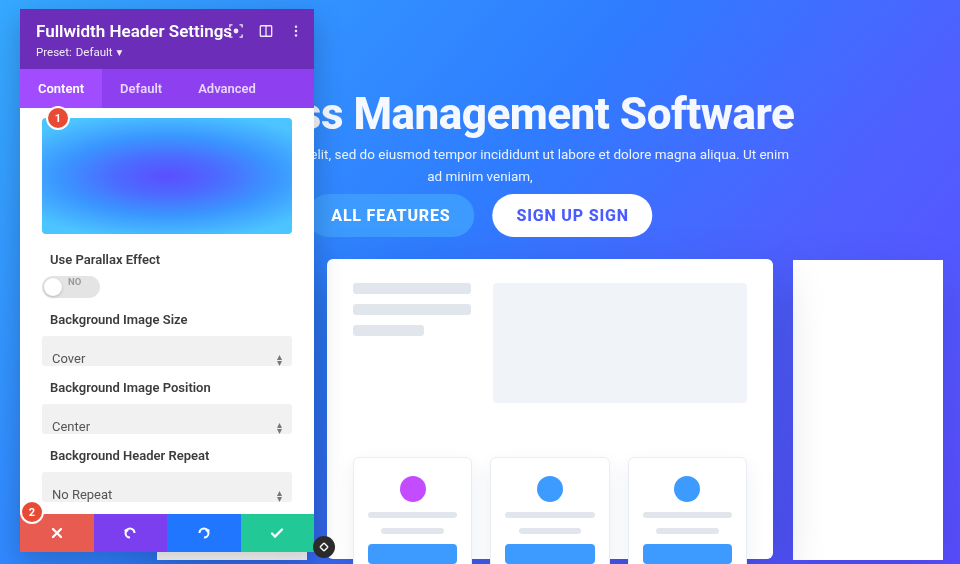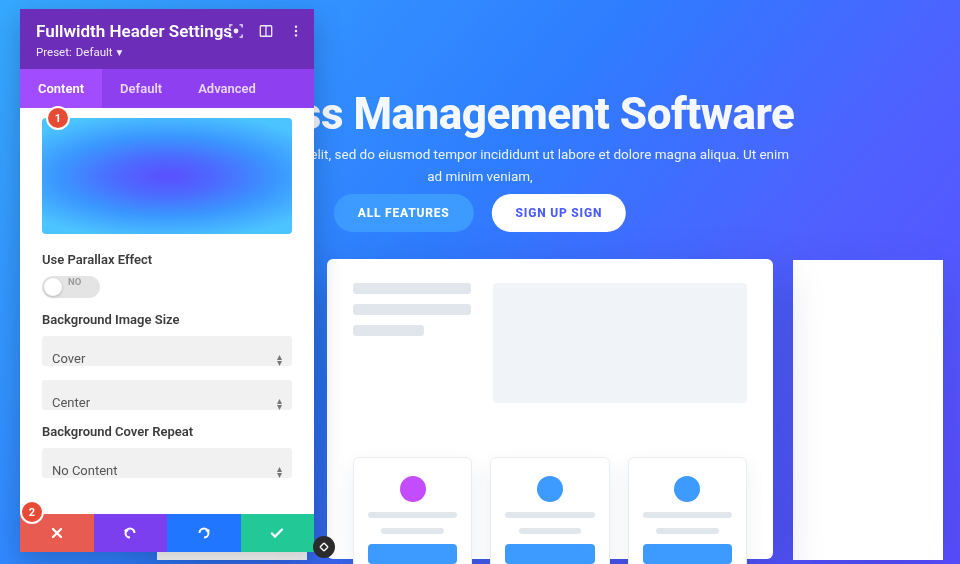--- a/index.html
+++ b/index.html
@@ -6,21 +6,21 @@
   html, body { width: 960px; height: 564px; overflow: hidden; font-family: -apple-system, "Segoe UI", Roboto, Arial, sans-serif; }
   .stage {
     position: relative; width: 960px; height: 564px;
     background: linear-gradient(130deg, #36a9ff 0%, #2f7cff 45%, #4f60ff 70%, #5a4dff 100%);
   }
   
   .hero { position: absolute; inset: 0; color: #fff; text-align: center; }
   .hero h1 { font-size: 44px; font-weight: 800; letter-spacing: -0.5px; color: #f5f9ff; position: absolute; top: 88px; left: 50%; transform: translateX(-50%); white-space: nowrap; }
   .hero p { font-size: 13.5px; line-height: 1.6; position: absolute; top: 144px; left: 50%; transform: translateX(-50%); width: 620px; color: #e9f4ff; }
   .hero .cta-row { position: absolute; top: 194px; left: 50%; transform: translateX(-50%); display: flex; gap: 18px; }
-  .pill { border-radius: 999px; padding: 12px 24px; font-size: 12px; font-weight: 800; letter-spacing: 0.8px; display: inline-block; }
+  .pill { border-radius: 999px; padding: 12px 24px; font-size: 16px; font-weight: 800; letter-spacing: 0.8px; display: inline-block; }
   .pill.primary { background: #3d9bff; color: #fff; }
   .pill.secondary { background: #fff; color: #4a5cff; }
   
   .cardwrap { position: absolute; left: 327px; top: 259px; width: 446px; height: 300px; background: #fff; border-radius: 6px; box-shadow: 0 20px 50px rgba(17,30,90,0.25); padding: 24px 26px; }
   .cardwrap .skel-top { display: flex; gap: 22px; }
   .skel-left { width: 30%; }
   .skel-right { flex: 1; height: 120px; background: #f0f3f7; border-radius: 4px; }
   .bar { height: 11px; background: #e1e6ed; border-radius: 3px; margin-bottom: 10px; }
   .bar.short { width: 60%; }
   .panels { display: flex; gap: 18px; margin-top: 54px; }
@@ -38,21 +38,21 @@
   .p-head .preset { font-size: 11.5px; margin-top: 4px; opacity:0.9; display:flex; align-items:center; gap:4px;}
   .p-head .head-icons { position:absolute; right:10px; top:14px; display:flex; gap:14px; align-items:center; }
   .hicon { width:16px; height:16px; display:flex; align-items:center; justify-content:center; opacity:0.9; }
   .tabs { display:flex; background:#8e3ff0; }
   .tab { flex:0 0 auto; padding: 12px 18px; font-size: 13px; font-weight:600; color:#e9d6ff; cursor:pointer;}
   .tab.active { background:#a14cff; color:#fff;}
   .p-body { padding: 10px 22px 14px; height: 406px; overflow:hidden; font-size:13px; color:#4a4a4a; }
   .preview { height:116px; border-radius:4px; margin-bottom:18px; position:relative; background: radial-gradient(ellipse 70% 55% at 50% 50%, #5a4fff 0%, #4c6bff 30%, #3a96ff 62%, #4cc4ff 100%); }
   .badge { position:absolute; width:20px; height:20px; border-radius:50%; background:#e84b35; color:#fff; font-size:11px; font-weight:700; display:flex; align-items:center; justify-content:center; box-shadow:0 0 0 2px #fff; } 
   .p-body .field { margin-bottom: 14px; }
-  .p-body .flabel { font-size:13px; font-weight:600; color:#3c3c3c; margin-bottom:9px; display:flex; align-items:center; gap:8px;}
+  .p-body .flabel { font-size:13px; font-weight:600; color:#3c3c3c; margin-bottom:9px; display:flex; align-items:center; gap:8px;margin-left:8px;}
   .toggle { width:58px; height:22px; border-radius:11px; background:#e4e4e4; position:relative; font-size:9.5px; color:#9a9a9a; font-weight:700; display:flex; align-items:flex-start; padding-left:26px;}
   .toggle::before{content:""; position:absolute; left:2px; top:2px; width:18px; height:18px; border-radius:50%; background:#fff; box-shadow:0 1px 3px rgba(0,0,0,0.2);}
   .select { background:#f1f1f1; border-radius:3px; height:30px; padding:0 10px; display:flex; align-items:flex-end; justify-content:space-between; font-size:13px; color:#555; cursor:pointer;}
   .sel-caret { font-size:10px; color:#777; line-height:6px; }
   
   .p-foot { display:flex; height:38px; }
   .fbtn { flex:1; display:flex; align-items:center; justify-content:center; color:#fff; font-size:15px; cursor:pointer;}
   .fbtn.red{background:#e85b50;} .fbtn.purple{background:#7b3ff0;} .fbtn.blue{background:#2176ff;} .fbtn.green{background:#22c997;}
   .drag { position:absolute; left:313px; top:536px; width:22px; height:22px; border-radius:50%; background:#2b2b2b; display:flex; align-items:center; justify-content:center; z-index:60;}
   .badge.numb { z-index:70; }
@@ -152,30 +152,31 @@
 
       <div class="field">
         <div class="flabel">Background Image Size</div>
         <div class="select">
           <span>Cover</span>
           <span class="sel-caret">▴<br>▾</span>
         </div>
       </div>
 
       <div class="field">
+        <div class="flabel">Background Image Position</div>
         <div class="select">
           <span>Center</span>
           <span class="sel-caret">▴<br>▾</span>
         </div>
       </div>
 
       <div class="field">
-        <div class="flabel">Background Cover Repeat</div>
+        <div class="flabel">Background Header Repeat</div>
         <div class="select">
-          <span>No Content</span>
+          <span>No Repeat</span>
           <span class="sel-caret">▴<br>▾</span>
         </div>
       </div>
 
     </div>
     <div class="p-foot">
       <div class="fbtn red">
           <svg width="14" height="14" viewBox="0 0 14 14" stroke="#fff" stroke-width="2.3" stroke-linecap="round">
             <path d="M3 3l8 8M11 3l-8 8"></path>
           </svg>

